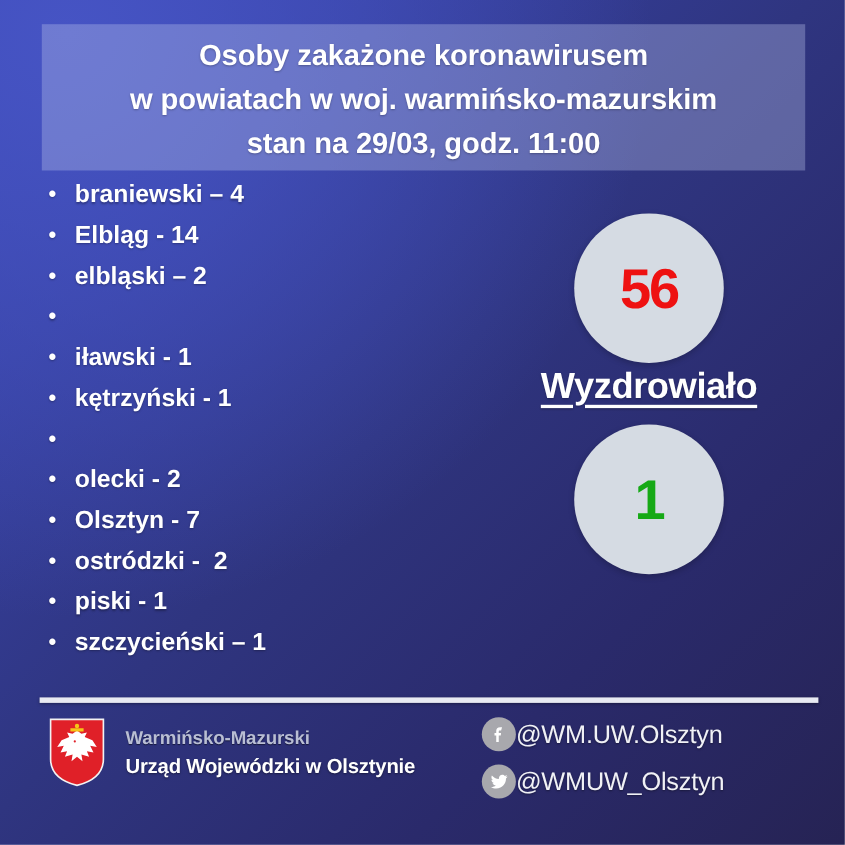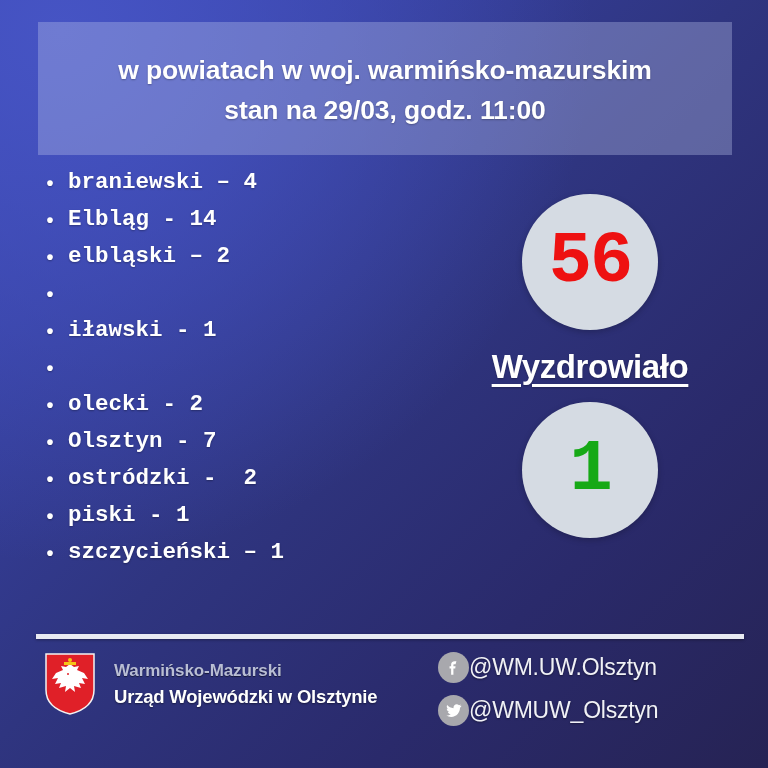--- a/index.html
+++ b/index.html
@@ -54,28 +54,27 @@
     position: absolute;
     left: 44px;
     top: 158px;
     width: 400px;
     margin: 0;
     padding: 0;
     list-style: none;
   }
   .county-item {
     display: flex;
-    align-items: flex-end;
+    align-items: center;
     height: 37px;
     color: #ffffff;
     font-size: 22.5px;
     font-weight: bold;
     white-space: pre;
     text-shadow: 0 1px 2px rgba(0,0,0,0.3);
-    font-family: Liberation Mono, monospace;
   }
   .county-bullet {
     width: 24px;
     flex: 0 0 24px;
     font-size: 20px;
     line-height: 1;
     color: #ffffff;
   }
   .county-bullet::before { content: "\2022"; }
 
@@ -106,29 +105,28 @@
     border-radius: 50%;
     background: #d5dbe3;
     display: flex;
     align-items: center;
     justify-content: center;
     box-shadow: 0 2px 6px rgba(0,0,0,0.22);
   }
   .stat-circle.infected { margin-top: 14px; }
   .stat-circle.recovered { margin-top: 16px; }
   .stat-value {
-    font-size: 72px;
+    font-size: 51px;
     font-weight: bold;
     line-height: 1;
     letter-spacing: -2px;
-    font-family: Liberation Mono, monospace;
   }
   .stat-value.infected { color: #ee1111; }
   .stat-value.recovered { color: #16a916; }
-  .stat-label.recovered { margin-top: 18px; }
+  .stat-label.recovered { margin-top: 2px; }
 
   
   .divider {
     position: absolute;
     left: 36px;
     top: 634px;
     width: 708px;
     height: 5px;
     background: #e8eaf2;
     box-shadow: 0 1px 3px rgba(0,0,0,0.35);
@@ -207,20 +205,21 @@
     white-space: nowrap;
     text-shadow: 0 1px 2px rgba(0,0,0,0.4);
   }
 </style>
 </head>
 <body>
 
 <div id="infographic">
 
   <div class="header-banner">
+    <div class="header-line">Osoby zakażone koronawirusem</div>
     <div class="header-line">w powiatach w woj. warmińsko-mazurskim</div>
     <div class="header-line">stan na 29/03, godz. 11:00</div>
   </div>
 
   <ul class="county-list">
     <li class="county-item">
       <span class="county-bullet"></span>
       <span>braniewski – 4</span>
     </li>
     <li class="county-item">
@@ -230,20 +229,24 @@
     <li class="county-item">
       <span class="county-bullet"></span>
       <span>elbląski – 2</span>
     </li>
     <li class="county-item">
       <span class="county-bullet"></span>
     </li>
     <li class="county-item">
       <span class="county-bullet"></span>
       <span>iławski - 1</span>
+    </li>
+    <li class="county-item">
+      <span class="county-bullet"></span>
+      <span>kętrzyński - 1</span>
     </li>
     <li class="county-item">
       <span class="county-bullet"></span>
     </li>
     <li class="county-item">
       <span class="county-bullet"></span>
       <span>olecki - 2</span>
     </li>
     <li class="county-item">
       <span class="county-bullet"></span>

